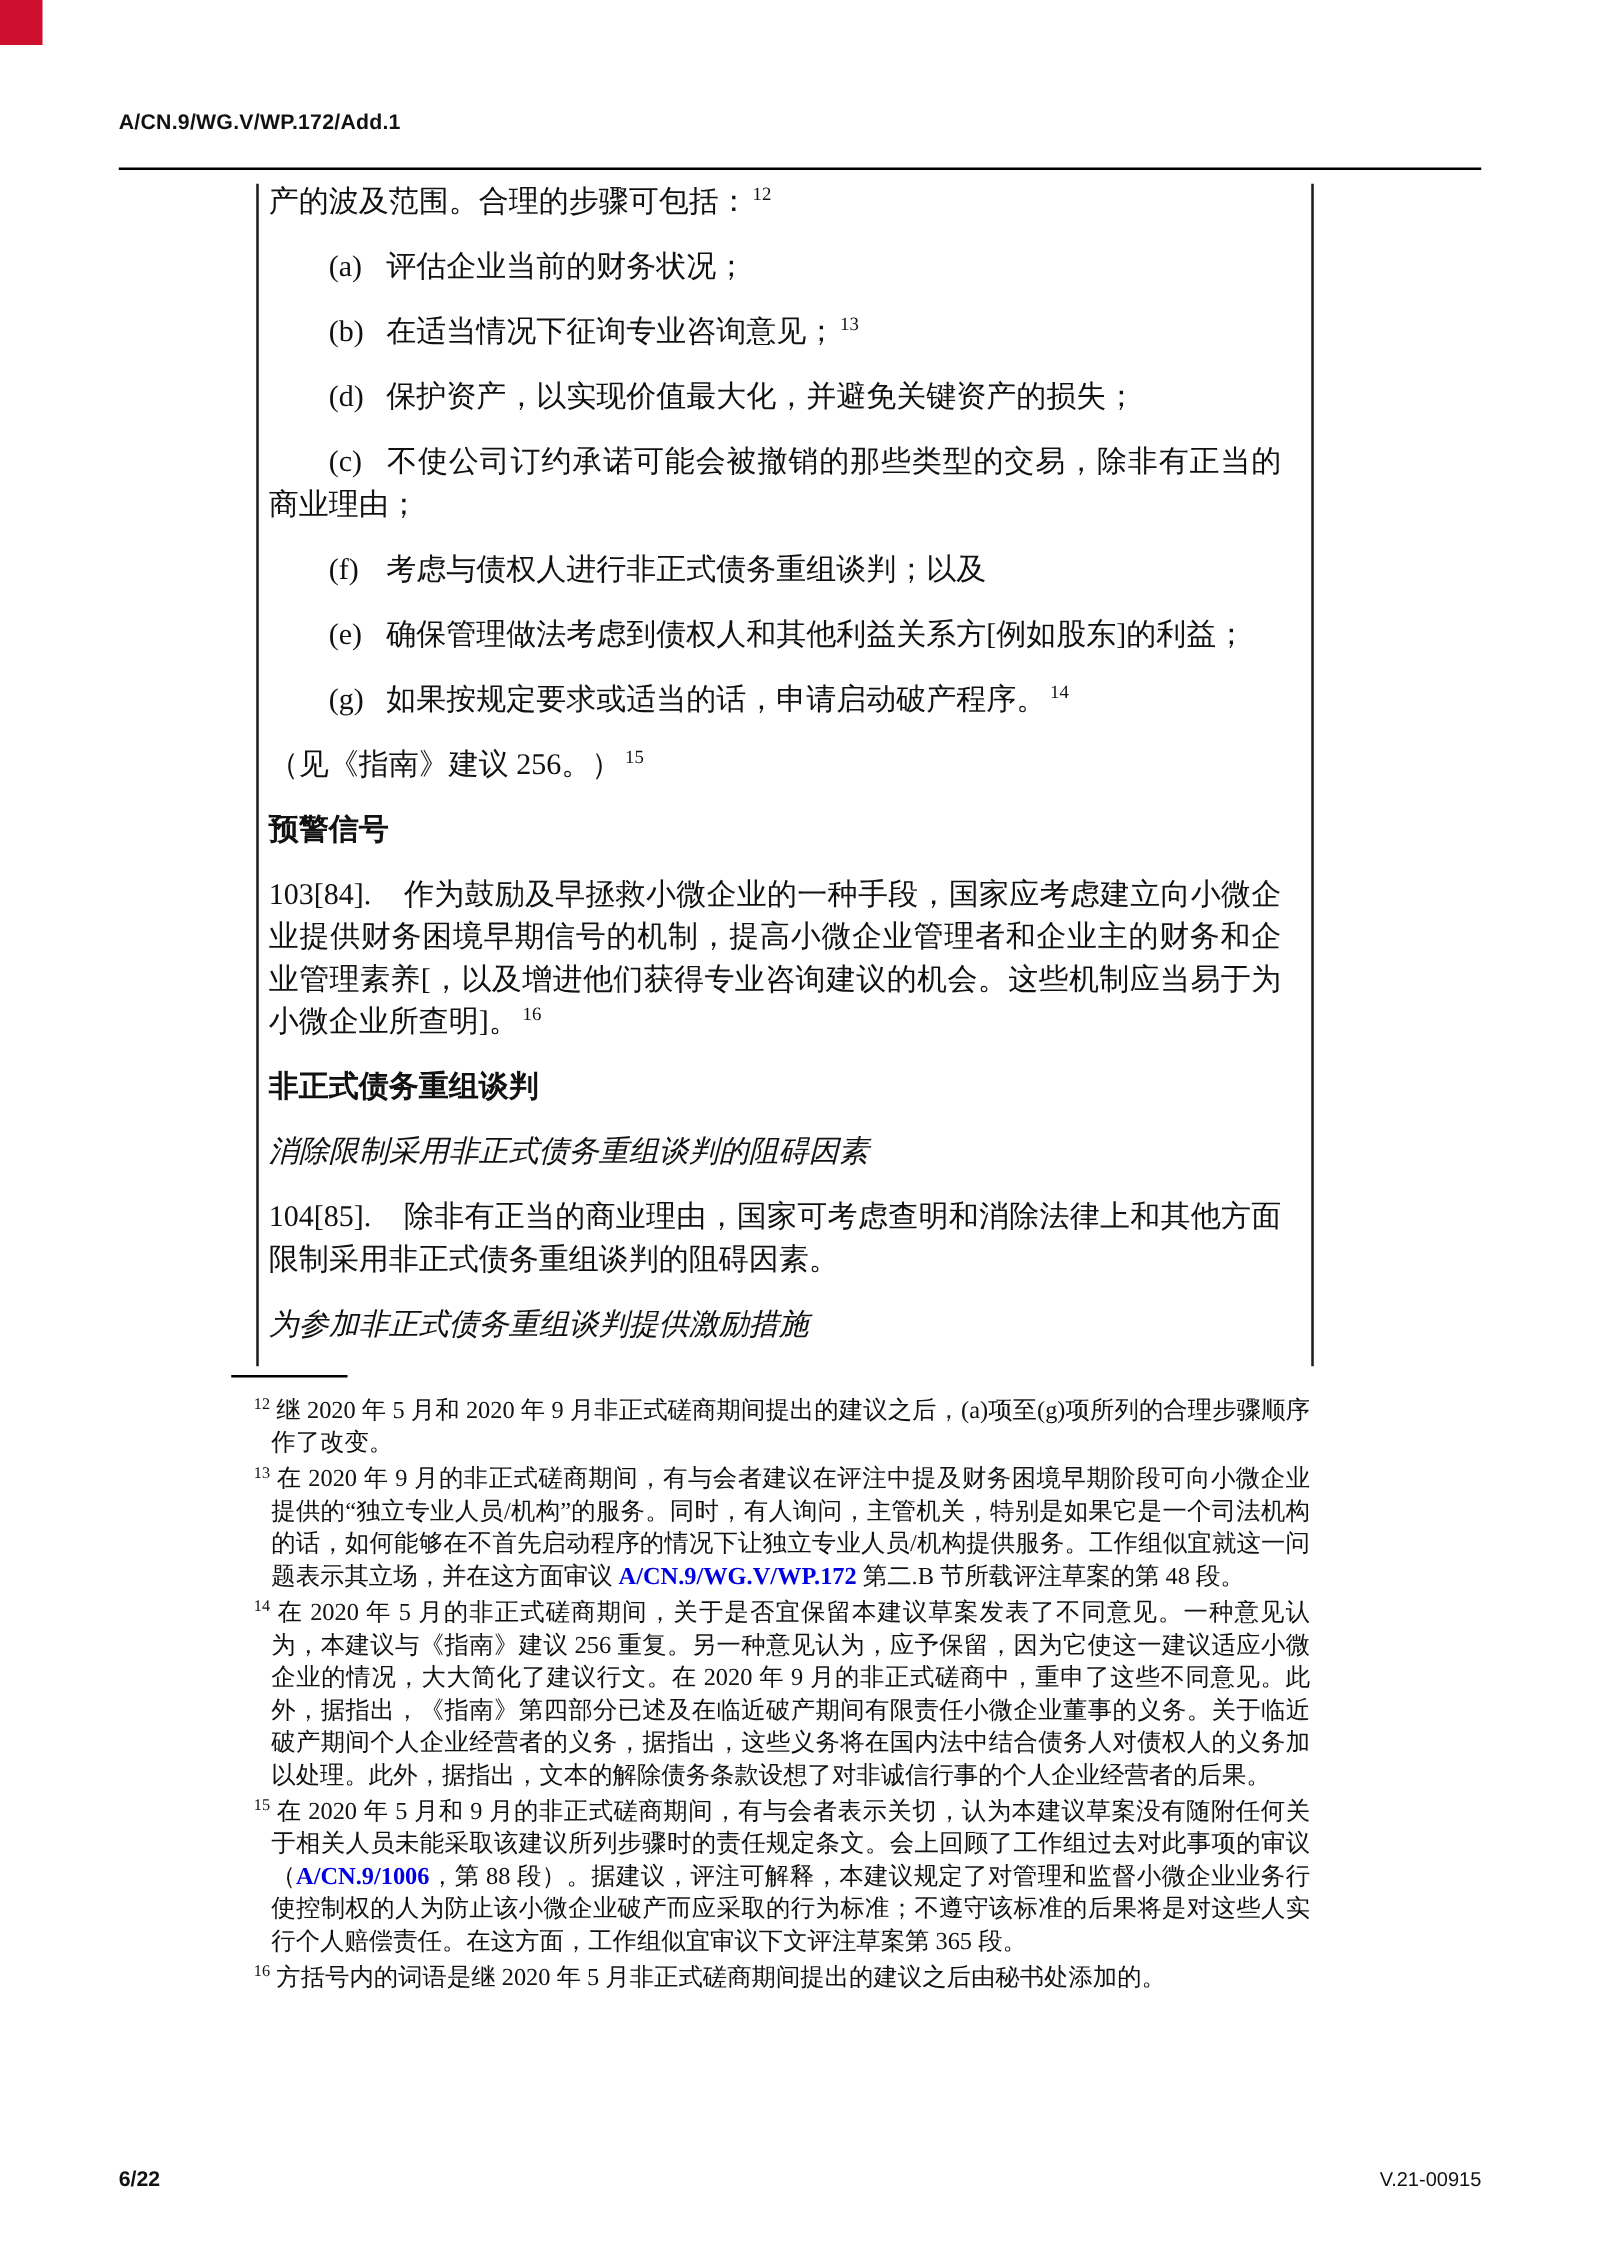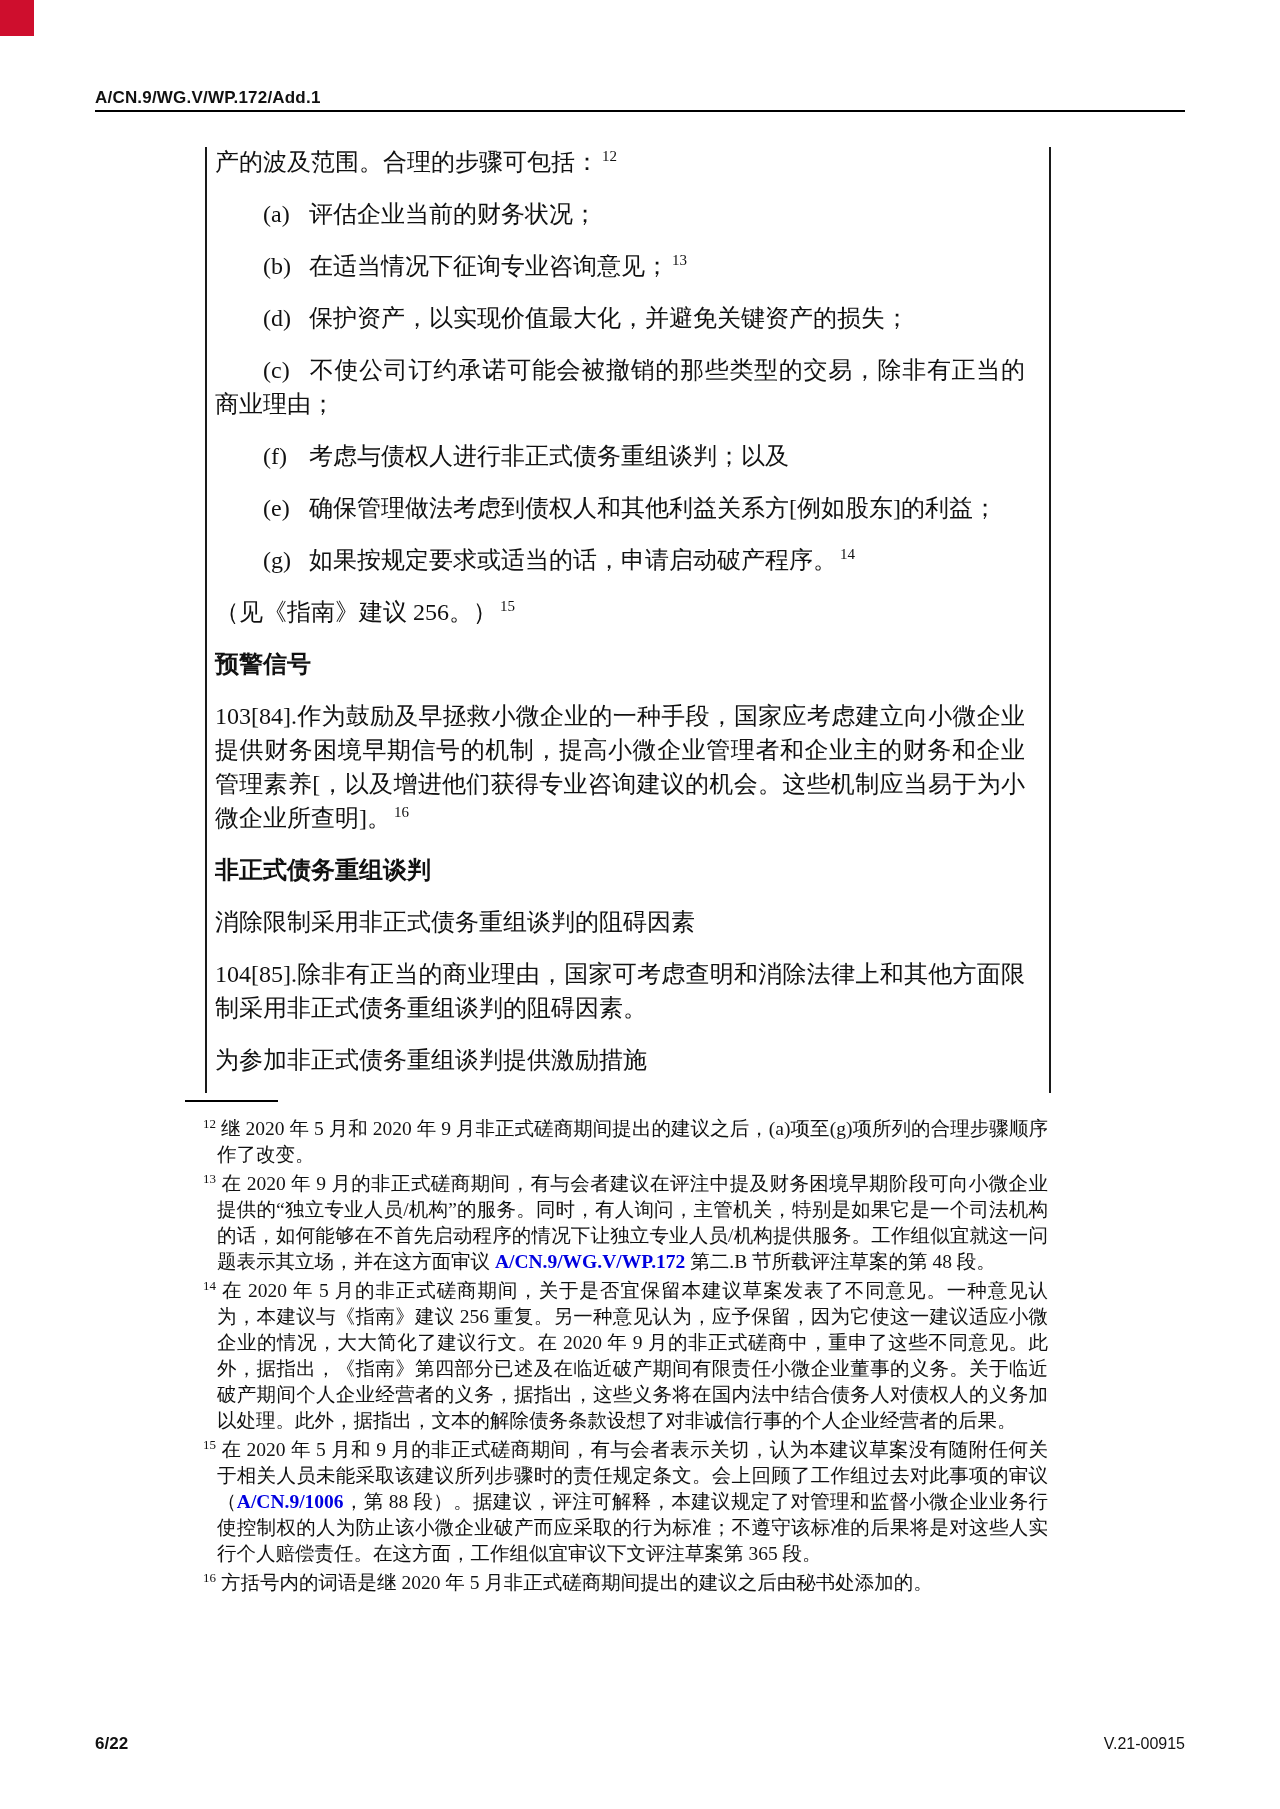--- a/index.html
+++ b/index.html
@@ -19,21 +19,21 @@
     width: 34px; height: 36px;
     background: #ce0e2d;
   }
   .doc-header {
     position: absolute;
     left: 95px; right: 95px; top: 88px;
     font-family: "Liberation Sans", "DejaVu Sans", sans-serif;
     font-weight: bold;
     font-size: 17px;
     letter-spacing: 0.2px;
-    padding-bottom: 2px;
+    padding-bottom: 26px;
     border-bottom: 2px solid #000;
   }
   .body-col {
     position: absolute;
     left: 215px; top: 145px;
     width: 810px;
     font-size: 24px;
     line-height: 34px;
     text-align: justify;
   }
@@ -45,22 +45,22 @@
   .list-item { margin-bottom: 14px; text-indent: 48px; }
   .list-item .list-label { display: inline-block; min-width: 46px; text-indent: 0; }
   .guide-ref { margin-top: 10px; margin-bottom: 24px; }
   .section-heading {
     font-weight: bold;
     font-family: "Liberation Sans", "DejaVu Sans", sans-serif;
     font-size: 24px;
     margin-bottom: 20px;
     text-align: left;
   }
-  .sub-heading { margin-bottom: 18px; text-align: left; }
-  .para-number { }
+  .sub-heading { font-style: italic; margin-bottom: 18px; text-align: left; }
+  .para-number { margin-right: 26px; }
   sup.fn-ref {
     font-size: 15px;
     line-height: 0;
     vertical-align: super;
     margin-left: 3px;
   }
   .footnote-area {
     position: absolute;
     left: 203px; top: 1100px;
     width: 845px;

